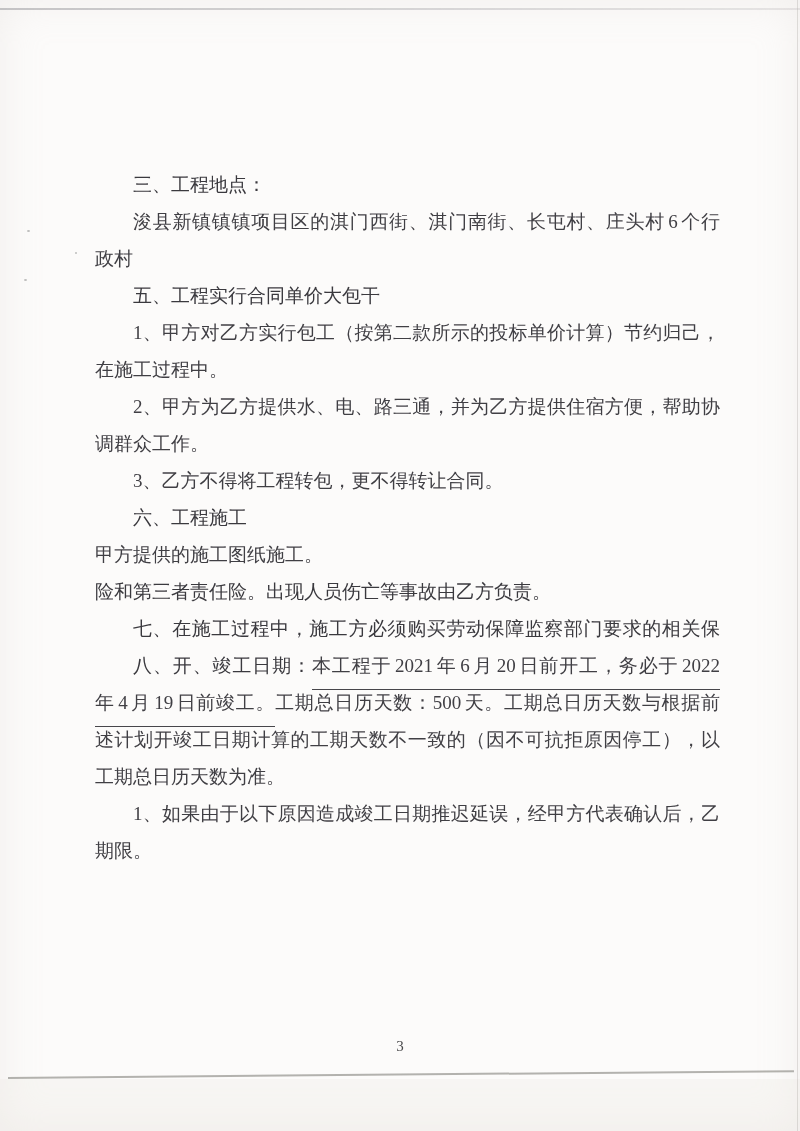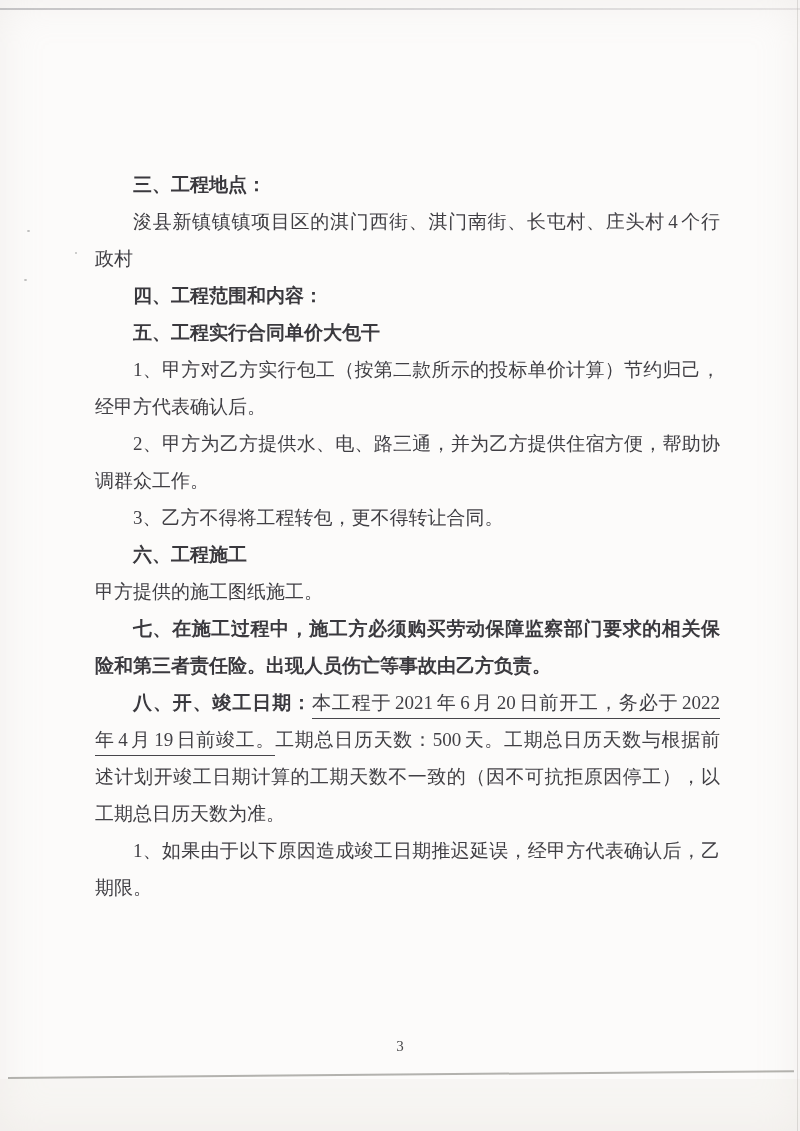--- a/index.html
+++ b/index.html
@@ -74,26 +74,26 @@
     word-spacing: -2px;
   }
   .line.fill {
     text-align: justify;
     text-align-last: justify;
   }
   .line.indent {
     text-indent: 38px;
   }
   .line span.b {
-    font-weight: bold;
+    font-weight: normal;
     color: #3a393e;
   }
   .line span.u {
     border-bottom: 1.6px solid #47464b;
-    padding-bottom: 5px;
+    padding-bottom: 13px;
   }
   .pagenum {
     position: absolute;
     top: 1036px; left: 0;
     width: 800px;
     text-align: center;
     font-size: 15px;
     line-height: 20px;
     color: #4a4a4c;
   }
@@ -102,33 +102,32 @@
 <body>
 
 <div class="paper">
   <div class="edge-top"></div>
   <div class="speck s1"></div>
   <div class="speck s2"></div>
   <div class="speck s3"></div>
 
   <div class="content">
       <div class="line indent"><span class="b ">三、工程地点：</span></div>
-      <div class="line indent fill"><span class="">浚县新镇镇镇项目区的淇门西街、淇门南街、长屯村、庄头村 4 个行</span></div>
+      <div class="line indent fill"><span class="">浚县新镇镇镇项目区的淇门西街、淇门南街、长屯村、庄头村 6 个行</span></div>
       <div class="line"><span class="">政村</span></div>
-      <div class="line indent"><span class="b ">四、工程范围和内容：</span></div>
       <div class="line indent"><span class="b ">五、工程实行合同单价大包干</span></div>
       <div class="line indent fill"><span class="">1、甲方对乙方实行包工（按第二款所示的投标单价计算）节约归己，</span></div>
-      <div class="line"><span class="">经甲方代表确认后。</span></div>
+      <div class="line"><span class="">在施工过程中。</span></div>
       <div class="line indent fill"><span class="">2、甲方为乙方提供水、电、路三通，并为乙方提供住宿方便，帮助协</span></div>
       <div class="line"><span class="">调群众工作。</span></div>
       <div class="line indent"><span class="">3、乙方不得将工程转包，更不得转让合同。</span></div>
       <div class="line indent"><span class="b ">六、工程施工</span></div>
       <div class="line"><span class="">甲方提供的施工图纸施工。</span></div>
+      <div class="line"><span class="b ">险和第三者责任险。出现人员伤亡等事故由乙方负责。</span></div>
       <div class="line indent fill"><span class="b ">七、在施工过程中，施工方必须购买劳动保障监察部门要求的相关保</span></div>
-      <div class="line"><span class="b ">险和第三者责任险。出现人员伤亡等事故由乙方负责。</span></div>
       <div class="line indent fill"><span class="b ">八、开、竣工日期：</span><span class="u">本工程于 2021 年 6 月 20 日前开工，务必于 2022</span></div>
       <div class="line fill"><span class="u">年 4 月 19 日前竣工。</span><span class="">工期总日历天数：500 天。工期总日历天数与根据前</span></div>
       <div class="line fill"><span class="">述计划开竣工日期计算的工期天数不一致的（因不可抗拒原因停工），以</span></div>
       <div class="line"><span class="">工期总日历天数为准。</span></div>
       <div class="line indent fill"><span class="">1、如果由于以下原因造成竣工日期推迟延误，经甲方代表确认后，乙</span></div>
       <div class="line"><span class="">期限。</span></div>
     </div>
 
   <div class="pagenum">3</div>
 

